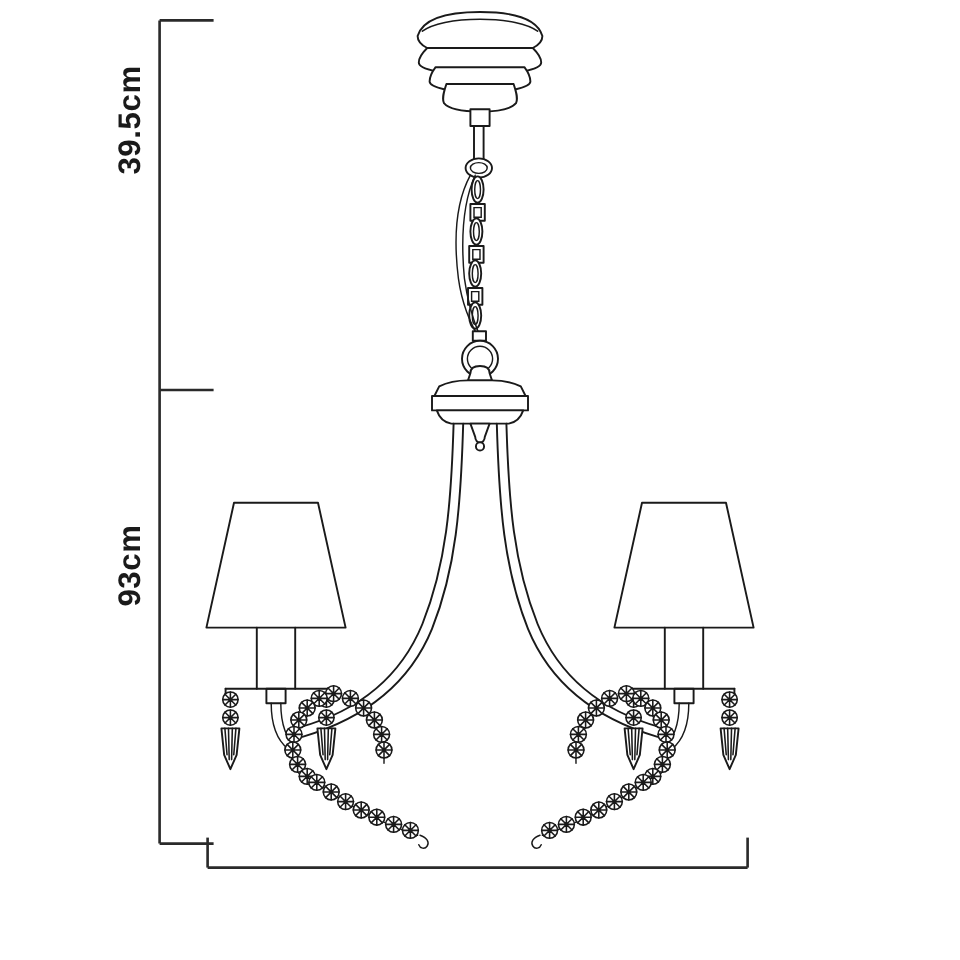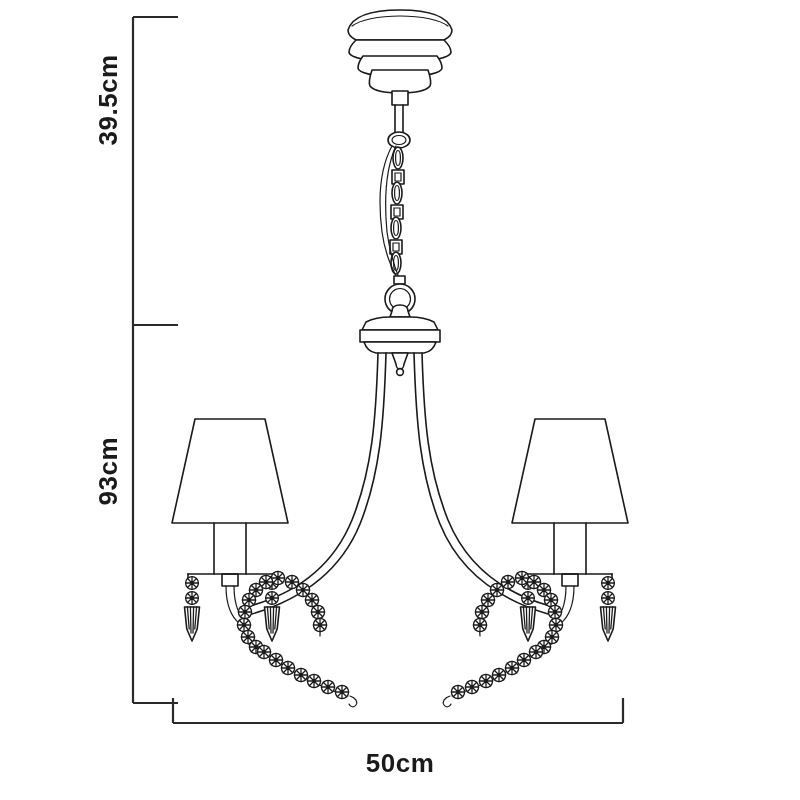--- a/index.html
+++ b/index.html
@@ -380,15 +380,14 @@
         </g>
       <path class="thin" d="M 450 696 c -6 2, -8 6, -6 9 c 2 3, 6 2, 7 -1"></path>
     </g>
 
   </svg>
 
   <div class="dim-label" id="label-height-top">39.5cm</div>
 
   <div class="dim-label" id="label-height-bottom">93cm</div>
 
-  <div class="dim-label" id="label-width">50cm</div>
 
 </div>
 
 </body></html>

